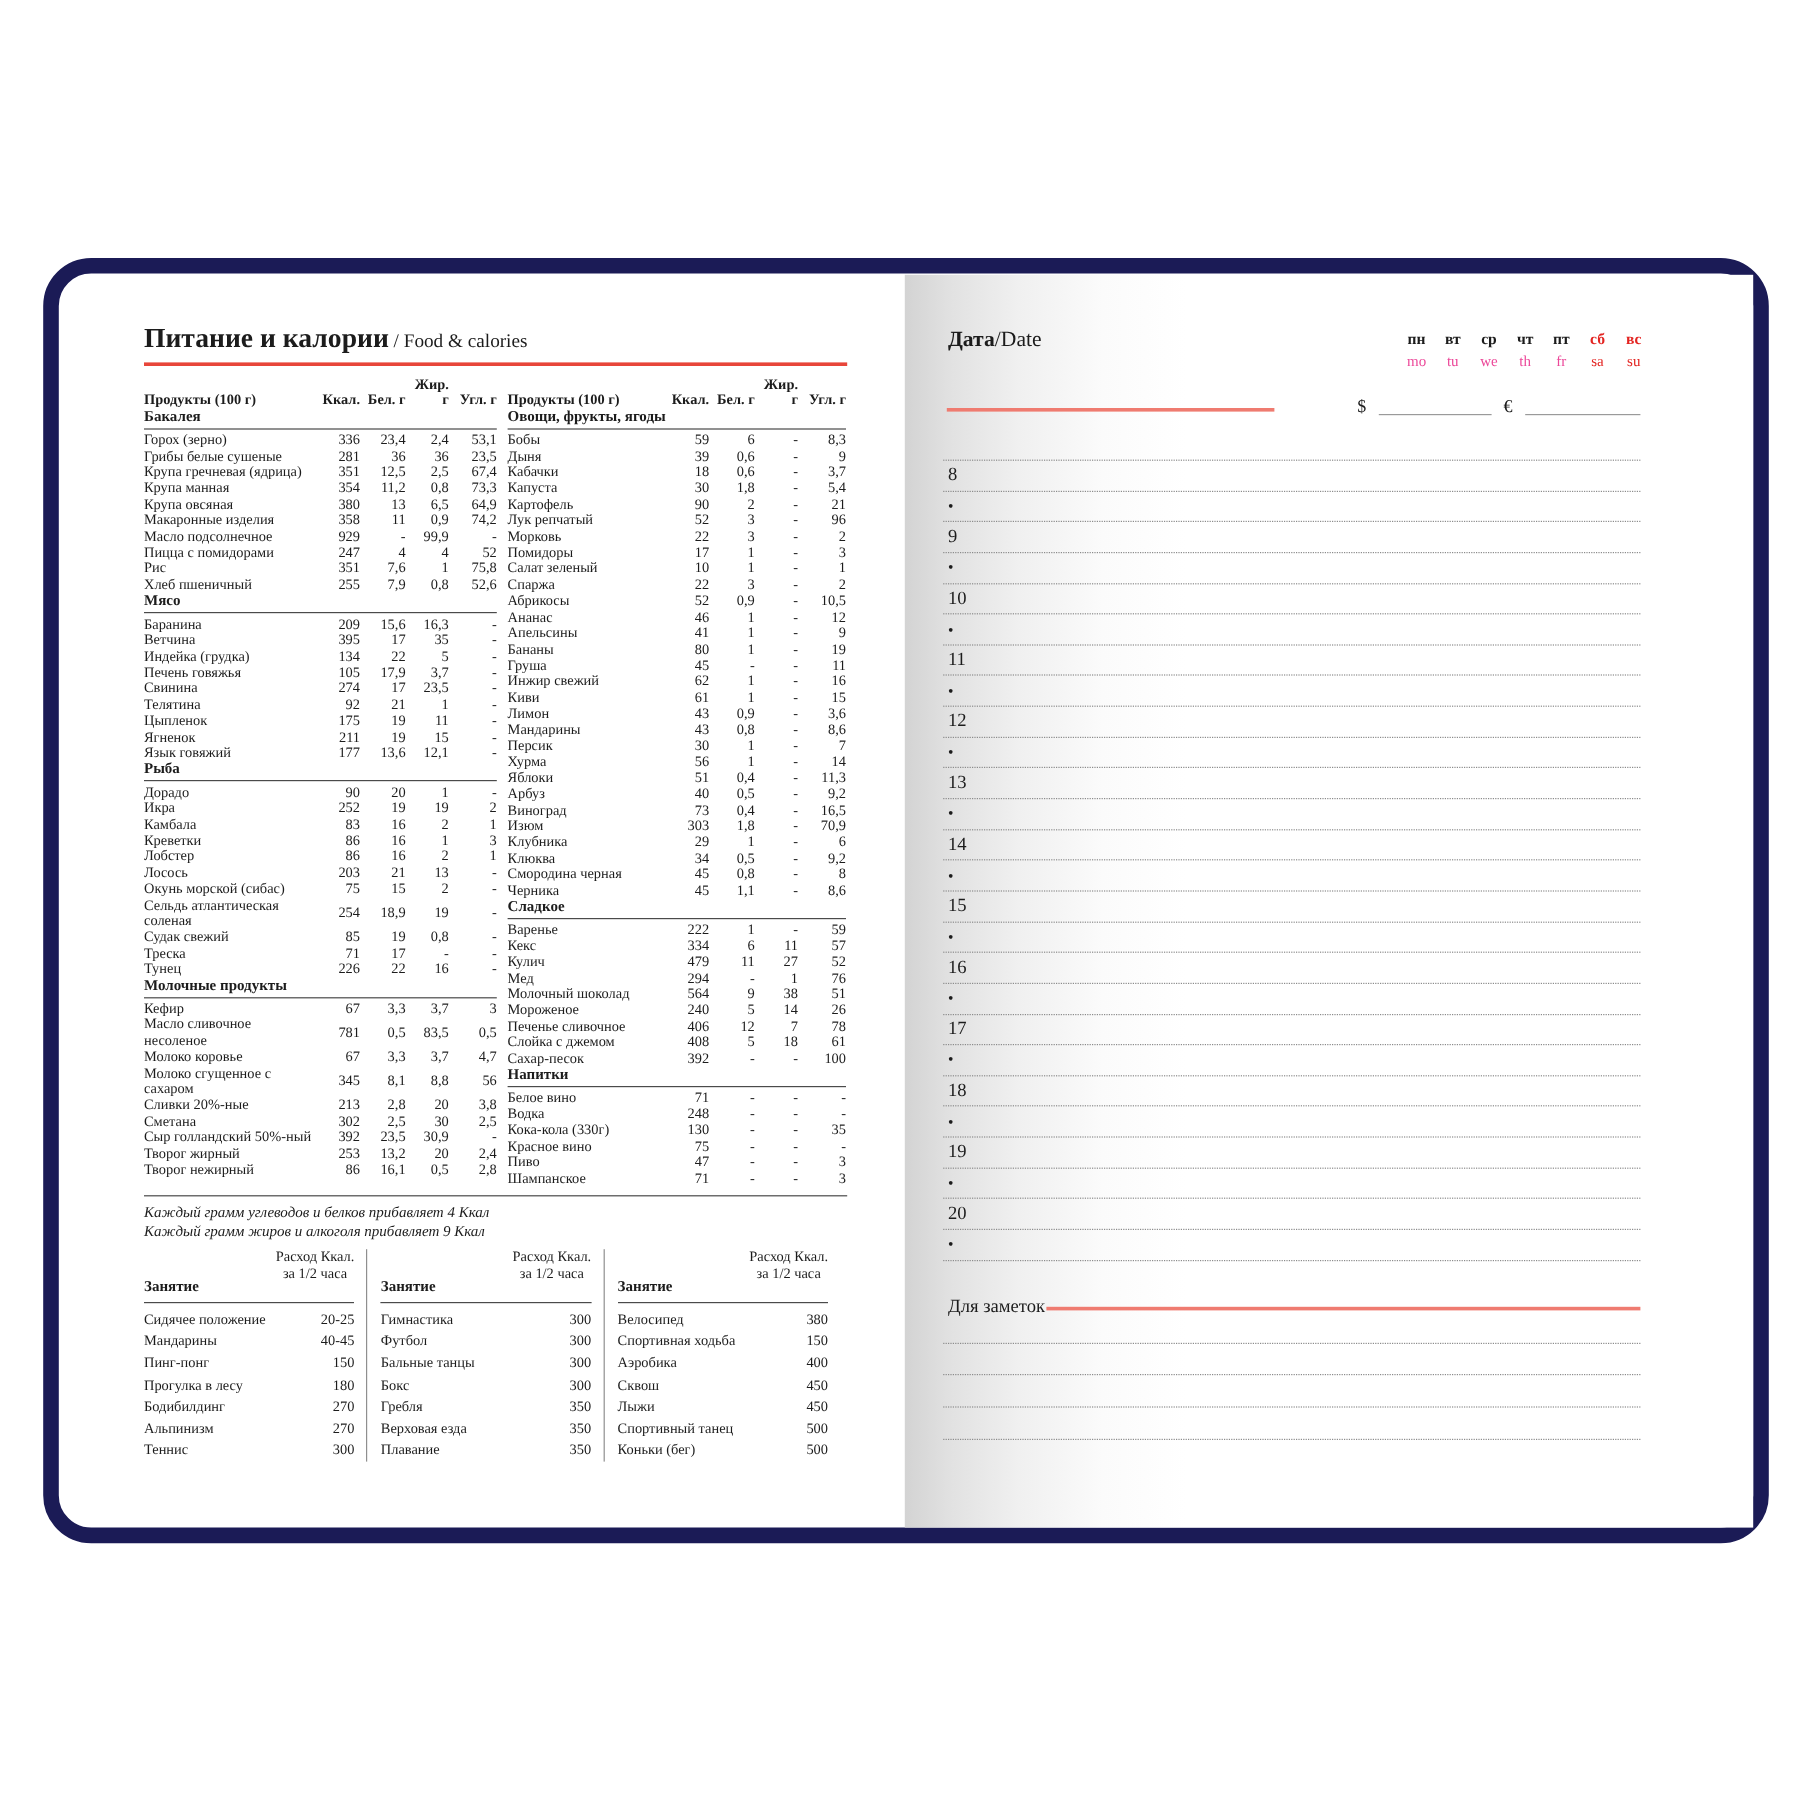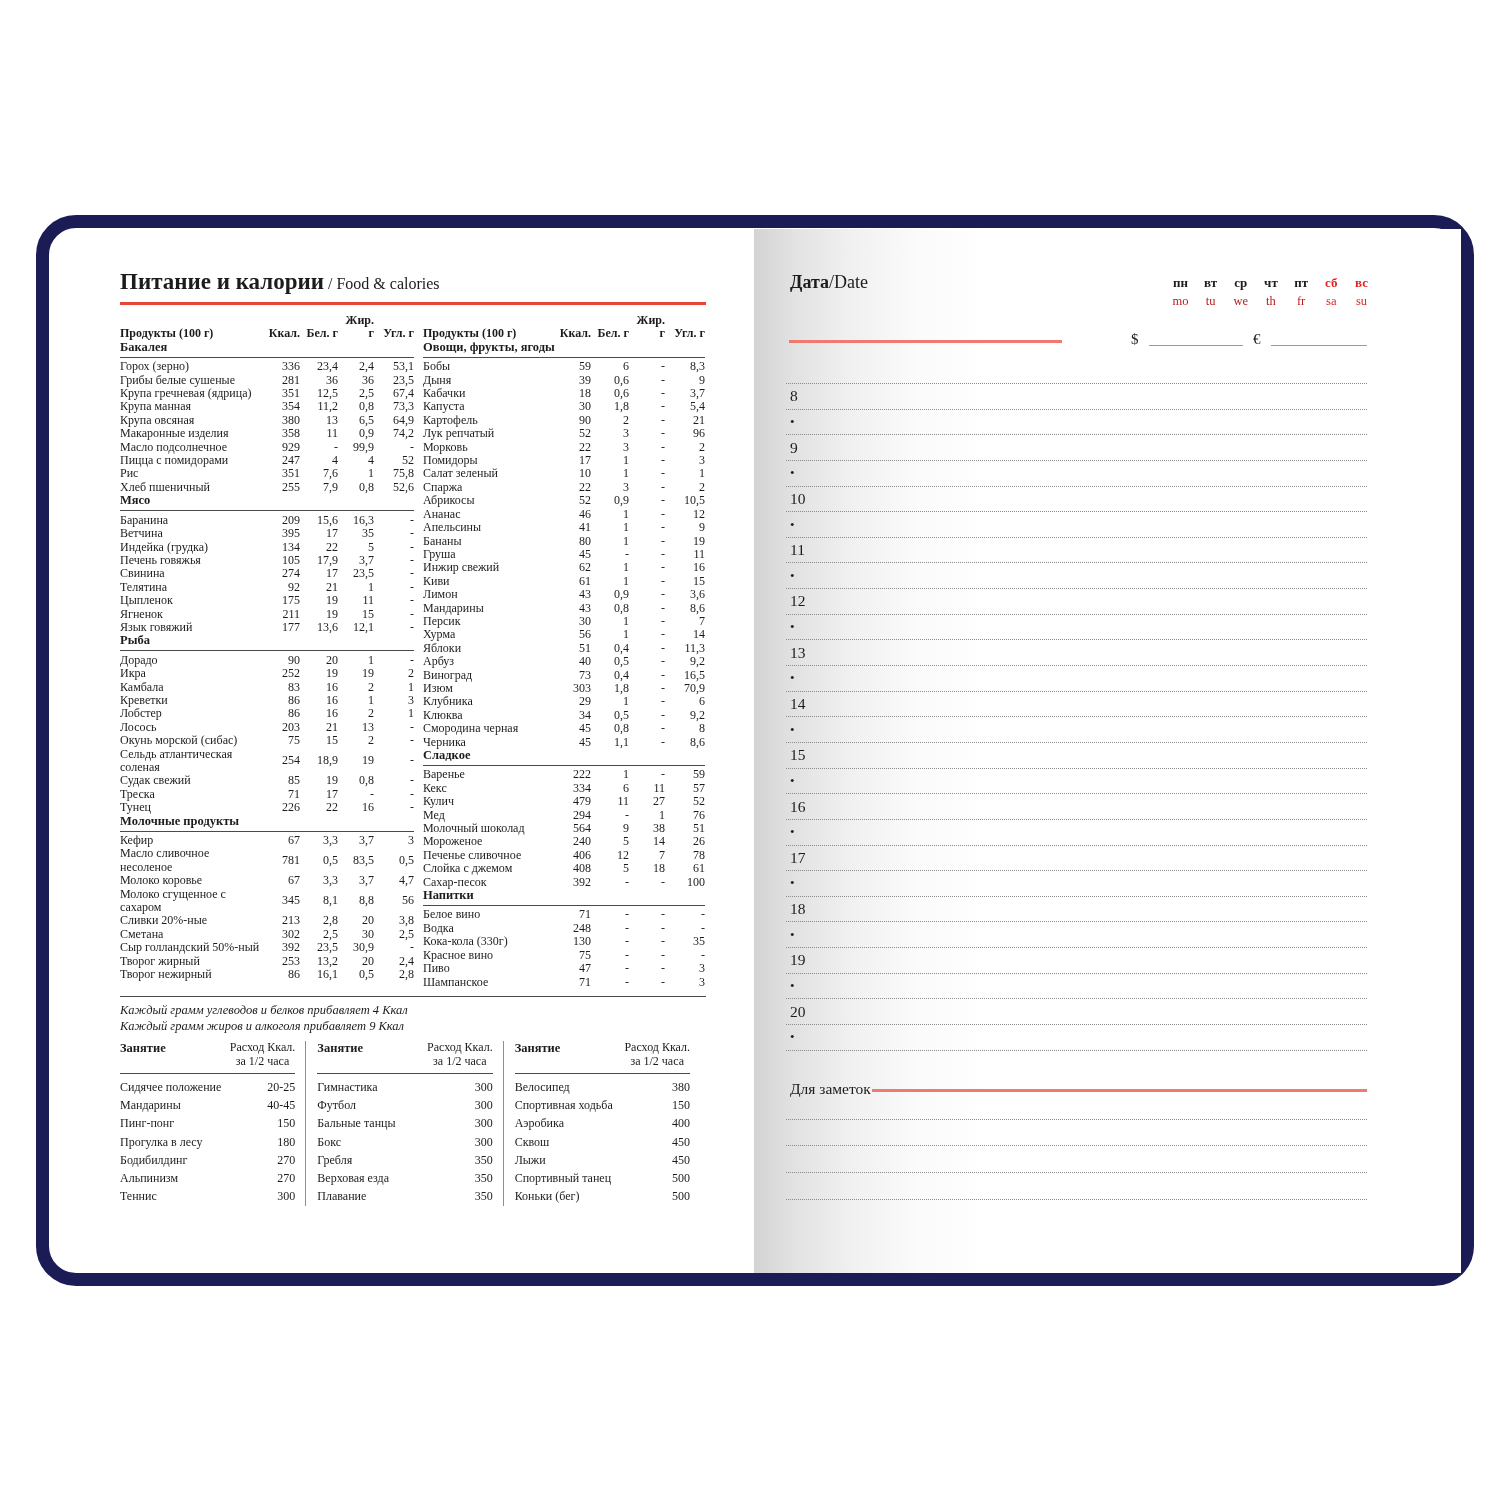--- a/index.html
+++ b/index.html
@@ -20,32 +20,32 @@
   .v{text-align:right;}
   .v1{width:36px;}.v2{width:38px;}.v3{width:36px;}.v4{width:40px;}
   .fsection{margin-top:0;}
   .fsec-title{font-weight:bold;font-size:12.5px;padding-bottom:2.5px;border-bottom:1px solid #4a4a4a;margin-bottom:2.5px;}
   .foot-rule{position:absolute;left:120px;top:996px;width:586px;height:1px;background:#4a4a4a;}
   .footnotes{position:absolute;left:120px;top:1003px;font-style:italic;font-size:12.5px;line-height:15.5px;}
   .acts{position:absolute;left:120px;top:1041px;width:580px;display:flex;font-size:12px;}
   .agroup{flex:1;padding-right:10px;box-sizing:border-box;}
   .agroup + .agroup{border-left:1px solid #8f8f8f;padding-left:11px;}
   .ahead{display:flex;justify-content:space-between;align-items:flex-start;border-bottom:1px solid #4a4a4a;padding-bottom:5px;}
-  .al{font-weight:bold;font-size:12.5px;}
+  .al{font-weight:bold;font-size:12.5px;margin-top:24px;}
   .ak{text-align:center;line-height:13.5px;}
   .ak span{display:block;}
   .arows{margin-top:4px;}
   .arow{display:flex;justify-content:space-between;align-items:center;height:18.3px;}
   
   .rp-date{position:absolute;left:790px;top:272px;font-size:18px;white-space:pre;}
   .rp-date .ru{font-weight:bold;}
   .weekdays{position:absolute;left:1167px;top:275px;width:208px;display:flex;justify-content:space-between;}
   .wd{width:27px;text-align:center;}
   .wd .ru{display:block;font-weight:bold;font-size:13px;line-height:15px;}
-  .wd .en{display:block;font-size:12.5px;color:#b91c1c;margin-top:4px;}
+  .wd .en{display:block;font-size:12.5px;color:#ec4899;margin-top:4px;}
   .wd[data-weekend="true"] .ru,.wd[data-weekend="true"] .en{color:#e32421;}
   .rp-redline{position:absolute;left:789px;top:340px;width:273px;height:2.5px;background:#ef7b70;}
   .cur{position:absolute;font-size:15px;top:331px;}
   .cur.d{left:1131px;}
   .cur.e{left:1253px;}
   .curline{position:absolute;top:345px;height:1px;background:#9a9a9a;}
   .curline.d{left:1149px;width:94px;}
   .curline.e{left:1271px;width:96px;}
   .schedule{position:absolute;left:786px;top:383px;width:581px;border-top:1px dotted #8b8b8b;}
   .srow{height:25.65px;border-bottom:1px dotted #8b8b8b;display:flex;align-items:center;padding-left:4px;box-sizing:border-box;}

